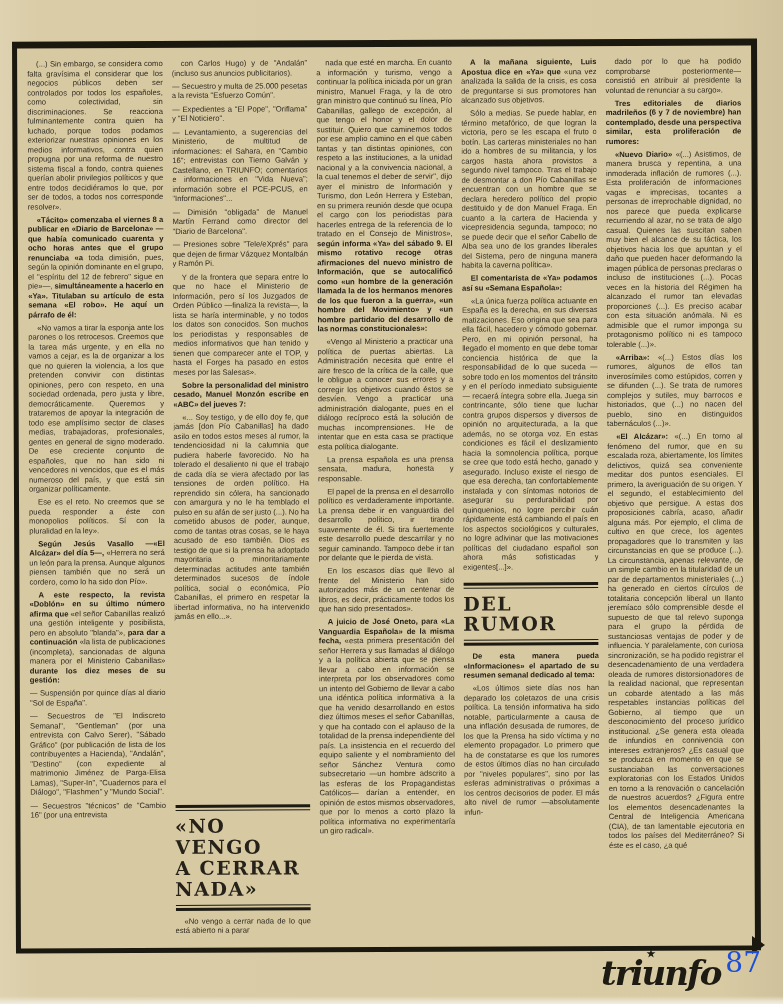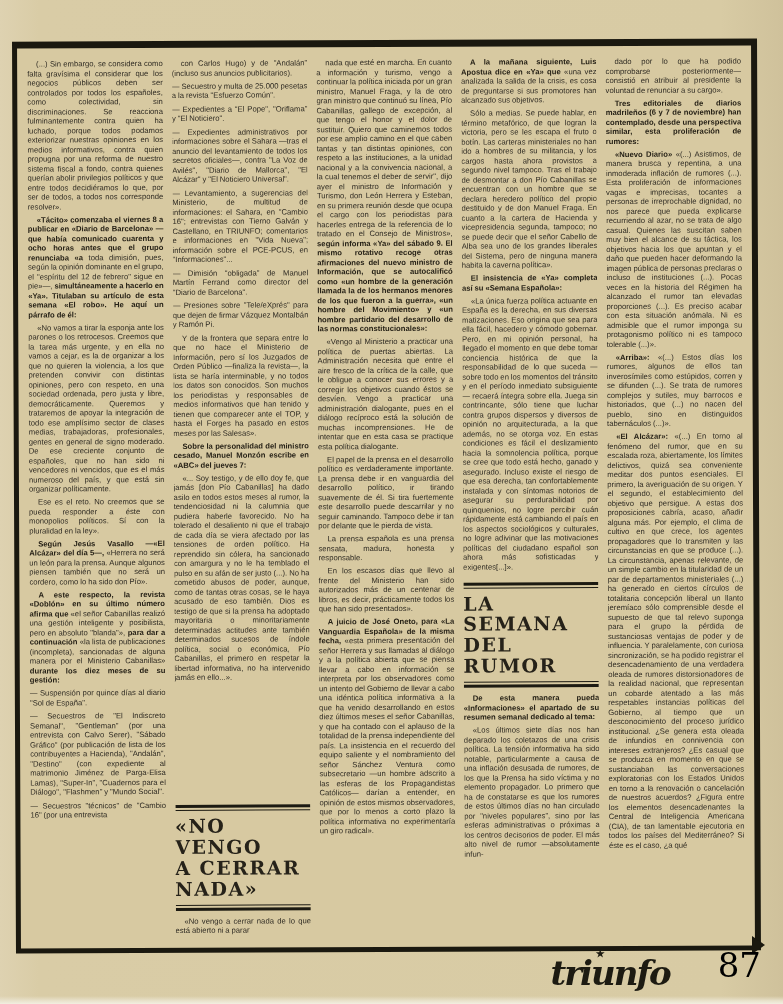--- a/index.html
+++ b/index.html
@@ -45,21 +45,21 @@
   }
   .logo{
     position:relative;font-family:"DejaVu Serif","Liberation Serif",serif;
     font-style:italic;font-weight:bold;font-size:34px;line-height:1;
     letter-spacing:-2px;color:#1d1b12;padding-top:6px;
   }
   .logo .star{
     position:absolute;left:38%;top:-1px;font-size:10px;font-style:normal;letter-spacing:0;color:#1d1b12;
   }
   .pagenum{
-    font-family:"DejaVu Serif","Liberation Serif",serif;font-size:34px;line-height:0.9;color:#000000;margin-left:43px;
+    font-family:"DejaVu Serif","Liberation Serif",serif;font-size:28px;line-height:0.9;color:#1d4ed8;
   }
 </style>
 </head>
 <body>
 
 <div class="scan">
   <div class="frame">
     <div class="cols">
         <div class="col">
           <p class="para"><span>(...) Sin embargo, se considera como falta gravísima el considerar que los negocios públicos deben ser controlados por todos los españoles, como colectividad, sin discriminaciones. Se reacciona fulminantemente contra quien ha luchado, porque todos podamos exteriorizar nuestras opiniones en los medios informativos, contra quien propugna por una reforma de nuestro sistema fiscal a fondo, contra quienes querían abolir privilegios políticos y que entre todos decidiéramos lo que, por ser de todos, a todos nos corresponde resolver».</span></p>
@@ -69,21 +69,20 @@
           <p class="para"><span class="b">Según Jesús Vasallo —«El Alcázar» del día 5—,</span><span> «Herrera no será un león para la prensa. Aunque algunos piensen también que no será un cordero, como lo ha sido don Pío».</span></p>
           <p class="para"><span class="b">A este respecto, la revista «Doblón» en su último número afirma que</span><span> «el señor Cabanillas realizó una gestión inteligente y posibilista, pero en absoluto "blanda"»,</span><span class="b"> para dar a continuación</span><span> «la lista de publicaciones (incompleta), sancionadas de alguna manera por el Ministerio Cabanillas»</span><span class="b"> durante los diez meses de su gestión:</span></p>
           <p class="item"><span>— Suspensión por quince días al diario "Sol de España".</span></p>
           <p class="item"><span>— Secuestros de "El Indiscreto Semanal", "Gentleman" (por una entrevista con Calvo Serer), "Sábado Gráfico" (por publicación de lista de los contribuyentes a Hacienda), "Andalán", "Destino" (con expediente al matrimonio Jiménez de Parga-Elisa Lamas), "Super-In", "Cuadernos para el Diálogo", "Flashmen" y "Mundo Social".</span></p>
           <p class="item"><span>— Secuestros "técnicos" de "Cambio 16" (por una entrevista</span></p>
         </div>
         <div class="col">
           <p class="para"><span>con Carlos Hugo) y de "Andalán" (incluso sus anuncios publicitarios).</span></p>
           <p class="item"><span>— Secuestro y multa de 25.000 pesetas a la revista "Esfuerzo Común".</span></p>
           <p class="item"><span>— Expedientes a "El Pope", "Oriflama" y "El Noticiero".</span></p>
-          <p class="item"><span>— Expedientes administrativos por informaciones sobre el Sahara —tras el anuncio del levantamiento de todos los secretos oficiales—, contra "La Voz de Avilés", "Diario de Mallorca", "El Alcázar" y "El Noticiero Universal".</span></p>
           <p class="item"><span>— Levantamiento, a sugerencias del Ministerio, de multitud de informaciones: el Sahara, en "Cambio 16"; entrevistas con Tierno Galván y Castellano, en TRIUNFO; comentarios e informaciones en "Vida Nueva"; información sobre el PCE-PCUS, en "Informaciones"...</span></p>
           <p class="item"><span>— Dimisión "obligada" de Manuel Martín Ferrand como director del "Diario de Barcelona".</span></p>
           <p class="item"><span>— Presiones sobre "Tele/eXprés" para que dejen de firmar Vázquez Montalbán y Ramón Pi.</span></p>
           <p class="para"><span>Y de la frontera que separa entre lo que no hace el Ministerio de Información, pero sí los Juzgados de Orden Público —finaliza la revista—, la lista se haría interminable, y no todos los datos son conocidos. Son muchos los periodistas y responsables de medios informativos que han tenido y tienen que comparecer ante el TOP, y hasta el Forges ha pasado en estos meses por las Salesas».</span></p>
           <p class="para"><span class="b">Sobre la personalidad del ministro cesado, Manuel Monzón escribe en «ABC» del jueves 7:</span></p>
           <p class="para"><span>«... Soy testigo, y de ello doy fe, que jamás [don Pío Cabanillas] ha dado asilo en todos estos meses al rumor, la tendenciosidad ni la calumnia que pudiera haberle favorecido. No ha tolerado el desaliento ni que el trabajo de cada día se viera afectado por las tensiones de orden político. Ha reprendido sin cólera, ha sancionado con amargura y no le ha temblado el pulso en su afán de ser justo (...). No ha cometido abusos de poder, aunque, como de tantas otras cosas, se le haya acusado de eso también. Dios es testigo de que si la prensa ha adoptado mayoritaria o minoritariamente determinadas actitudes ante también determinados sucesos de índole política, social o económica, Pío Cabanillas, el primero en respetar la libertad informativa, no ha intervenido jamás en ello...».</span></p>
           <div class="headbox">
             <div class="rule-thick"></div>
             <div class="rule-thin"></div>
             <div class="headline">
@@ -92,35 +91,34 @@
               <div>NADA»</div>
             </div>
             <div class="rule-thin"></div>
             <div class="rule-thick"></div>
           </div>
           <p class="para"><span>«No vengo a cerrar nada de lo que está abierto ni a parar</span></p>
         </div>
         <div class="col">
           <p class="para"><span>nada que esté en marcha. En cuanto a información y turismo, vengo a continuar la política iniciada por un gran ministro, Manuel Fraga, y la de otro gran ministro que continuó su línea, Pío Cabanillas, gallego de excepción, al que tengo el honor y el dolor de sustituir. Quiero que caminemos todos por ese amplio camino en el que caben tantas y tan distintas opiniones, con respeto a las instituciones, a la unidad nacional y a la convivencia nacional, a la cual tenemos el deber de servir", dijo ayer el ministro de Información y Turismo, don León Herrera y Esteban, en su primera reunión desde que ocupa el cargo con los periodistas para hacerles entrega de la referencia de lo tratado en el Consejo de Ministros»,</span><span class="b"> según informa «Ya» del sábado 9. El mismo rotativo recoge otras afirmaciones del nuevo ministro de Información, que se autocalificó como «un hombre de la generación llamada la de los hermanos menores de los que fueron a la guerra», «un hombre del Movimiento» y «un hombre partidario del desarrollo de las normas constitucionales»:</span></p>
           <p class="para"><span>«Vengo al Ministerio a practicar una política de puertas abiertas. La Administración necesita que entre el aire fresco de la crítica de la calle, que le obligue a conocer sus errores y a corregir los objetivos cuando éstos se desvíen. Vengo a practicar una administración dialogante, pues en el diálogo recíproco está la solución de muchas incomprensiones. He de intentar que en esta casa se practique esta política dialogante.</span></p>
+          <p class="para"><span>La prensa española es una prensa sensata, madura, honesta y responsable.</span></p>
           <p class="para"><span>El papel de la prensa en el desarrollo político es verdaderamente importante. La prensa debe ir en vanguardia del desarrollo político, ir tirando suavemente de él. Si tira fuertemente este desarrollo puede descarrilar y no seguir caminando. Tampoco debe ir tan por delante que le pierda de vista.</span></p>
-          <p class="para"><span>La prensa española es una prensa sensata, madura, honesta y responsable.</span></p>
           <p class="para"><span>En los escasos días que llevo al frente del Ministerio han sido autorizados más de un centenar de libros, es decir, prácticamente todos los que han sido presentados».</span></p>
           <p class="para"><span class="b">A juicio de José Oneto, para «La Vanguardia Española» de la misma fecha,</span><span> «esta primera presentación del señor Herrera y sus llamadas al diálogo y a la política abierta que se piensa llevar a cabo en información se interpreta por los observadores como un intento del Gobierno de llevar a cabo una idéntica política informativa a la que ha venido desarrollando en estos diez últimos meses el señor Cabanillas, y que ha contado con el aplauso de la totalidad de la prensa independiente del país. La insistencia en el recuerdo del equipo saliente y el nombramiento del señor Sánchez Ventura como subsecretario —un hombre adscrito a las esferas de los Propagandistas Católicos— darían a entender, en opinión de estos mismos observadores, que por lo menos a corto plazo la política informativa no experimentaría un giro radical».</span></p>
         </div>
         <div class="col">
           <p class="para"><span class="b">A la mañana siguiente, Luis Apostua dice en «Ya» que</span><span> «una vez analizada la salida de la crisis, es cosa de preguntarse si sus promotores han alcanzado sus objetivos.</span></p>
           <p class="para"><span>Sólo a medias. Se puede hablar, en término metafórico, de que logran la victoria, pero se les escapa el fruto o botín. Las carteras ministeriales no han ido a hombres de su militancia, y los cargos hasta ahora provistos a segundo nivel tampoco. Tras el trabajo de desmontar a don Pío Cabanillas se encuentran con un hombre que se declara heredero político del propio destituido y de don Manuel Fraga. En cuanto a la cartera de Hacienda y vicepresidencia segunda, tampoco; no se puede decir que el señor Cabello de Alba sea uno de los grandes liberales del Sistema, pero de ninguna manera habita la caverna política».</span></p>
-          <p class="para"><span class="b">El insistencia de «Ya» completa así su «Semana Española»:</span></p>
+          <p class="para"><span class="b">El comentarista de «Ya» podamos así su «Semana Española»:</span></p>
           <p class="para"><span>«La única fuerza política actuante en España es la derecha, en sus diversas matizaciones. Eso origina que sea para ella fácil, hacedero y cómodo gobernar. Pero, en mi opinión personal, ha llegado el momento en que debe tomar conciencia histórica de que la responsabilidad de lo que suceda —sobre todo en los momentos del tránsito y en el período inmediato subsiguiente— recaerá íntegra sobre ella. Juega sin contrincante, sólo tiene que luchar contra grupos dispersos y diversos de opinión no arquitecturada, a la que además, no se otorga voz. En estas condiciones es fácil el deslizamiento hacia la somnolencia política, porque se cree que todo está hecho, ganado y asegurado. Incluso existe el riesgo de que esa derecha, tan confortablemente instalada y con síntomas notorios de asegurar su perdurabilidad por quinquenios, no logre percibir cuán rápidamente está cambiando el país en los aspectos sociológicos y culturales, no logre adivinar que las motivaciones políticas del ciudadano español son ahora más sofisticadas y exigentes[...]».</span></p>
           <div class="headbox">
             <div class="rule-thick"></div>
             <div class="rule-thin"></div>
             <div class="headline">
-              <div>LA SEMANA</div>
               <div>DEL</div>
               <div>RUMOR</div>
             </div>
             <div class="rule-thin"></div>
             <div class="rule-thick"></div>
           </div>
           <p class="para"><span class="b">De esta manera pueda «Informaciones» el apartado de su resumen semanal dedicado al tema:</span></p>
           <p class="para"><span>«Los últimos siete días nos han deparado los coletazos de una crisis política. La tensión informativa ha sido notable, particularmente a causa de una inflación desusada de rumores, de los que la Prensa ha sido víctima y no elemento propagador. Lo primero que ha de constatarse es que los rumores de estos últimos días no han circulado por "niveles populares", sino por las esferas administrativas o próximas a los centros decisorios de poder. El más alto nivel de rumor —absolutamente infun-</span></p>
         </div>
         <div class="col">

